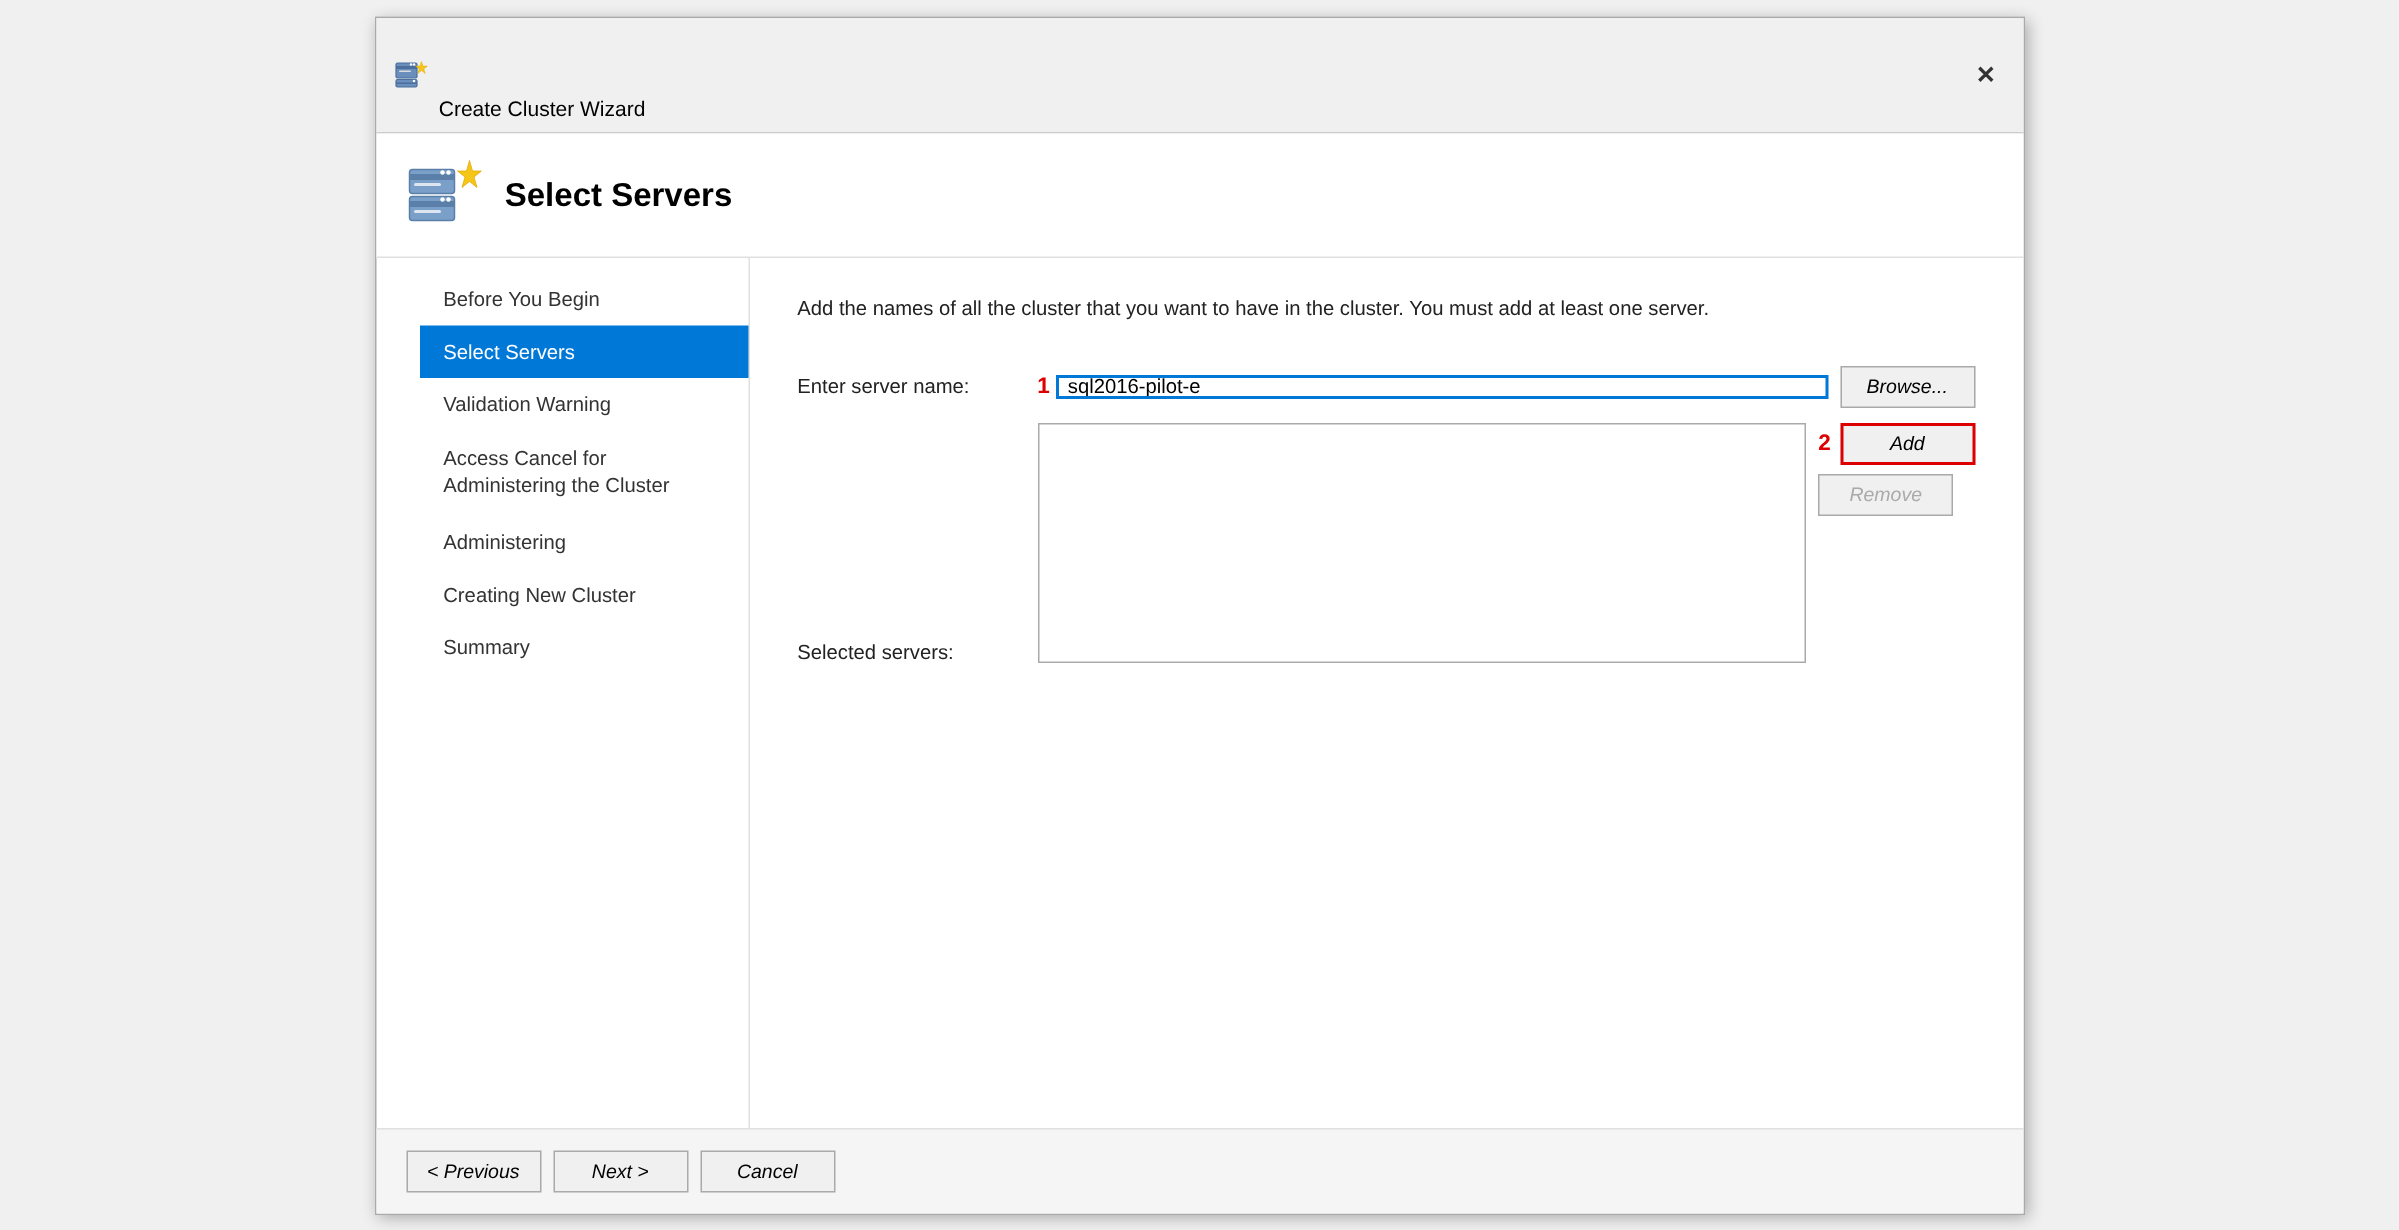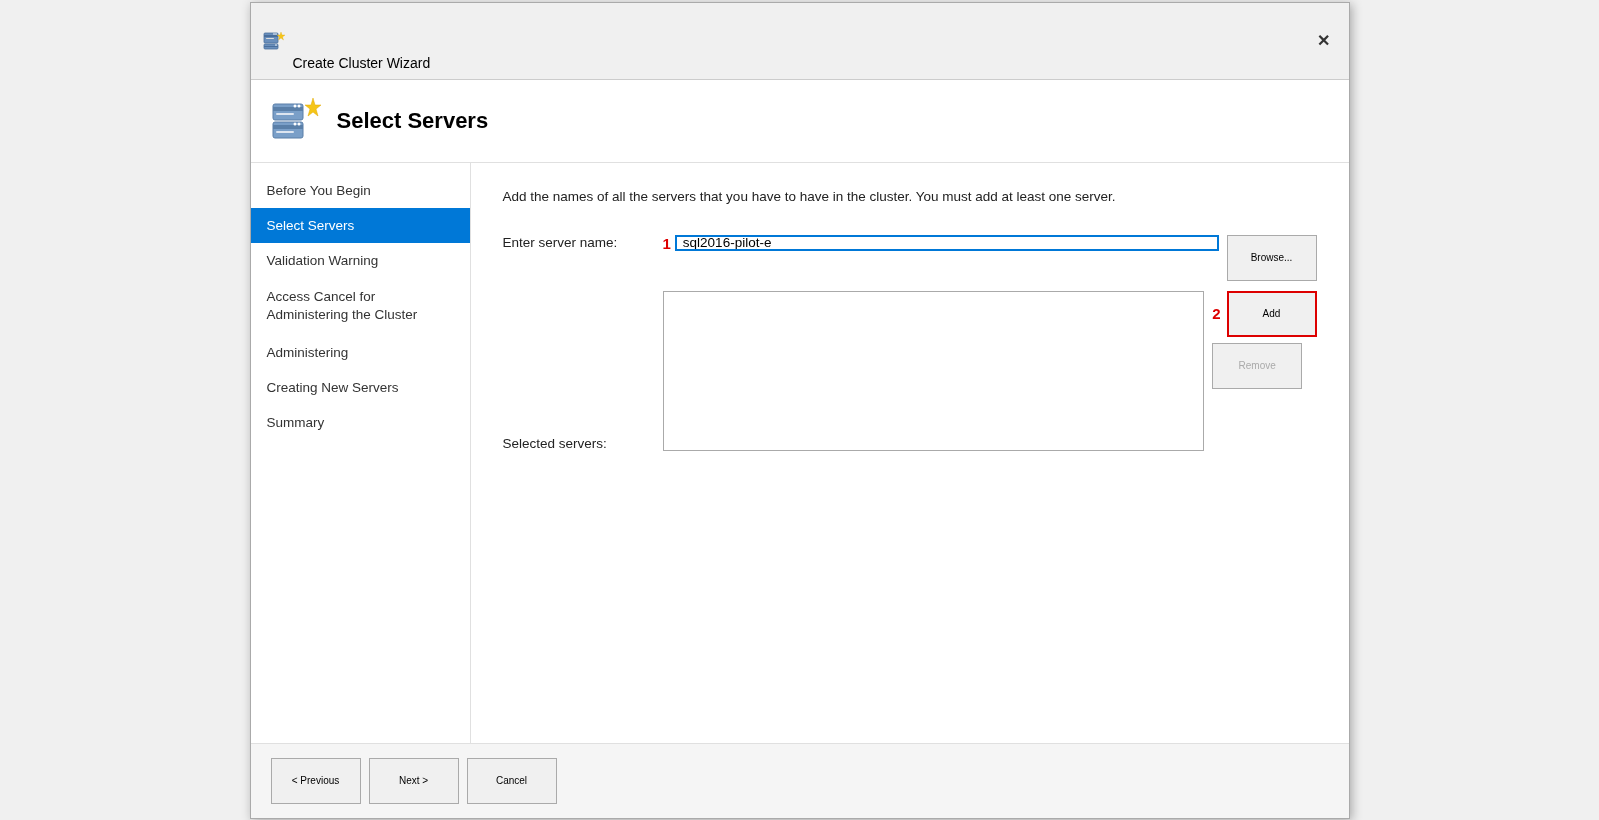--- a/index.html
+++ b/index.html
@@ -65,20 +65,21 @@
       flex-shrink: 0;
     }
     .header-title {
       font-size: 22px;
       font-weight: bold;
       color: #000;
     }
     .content-area {
       display: flex;
       min-height: 580px;
+      margin-left: 29px;
     }
     .sidebar {
       width: 220px;
       background: #fff;
       border-right: 1px solid #e0e0e0;
       padding: 10px 0;
       flex-shrink: 0;
     }
     .sidebar-item {
       padding: 10px 16px;
@@ -125,26 +126,27 @@
     }
     .selected-listbox {
       flex: 1;
       height: 160px;
       border: 1px solid #aaa;
       background: #fff;
       overflow-y: auto;
     }
     .btn {
       min-width: 90px;
-      height: 46px;
+      height: 28px;
       background: #f0f0f0;
       border: 1px solid #aaa;
-      font-size: 10px;
+      font-size: 13px;
       cursor: pointer;
       padding: 2px 10px;
+      font-style: italic;
     }
     .btn:disabled { color: #aaa; cursor: default; }
     .btn.highlight {
       border: 2px solid #d00;
     }
     .step-number {
       color: #d00;
       font-weight: bold;
       font-size: 15px;
       margin-right: 2px;
@@ -203,28 +205,28 @@
   </div>
 
   <div class="content-area">
 
     <div class="sidebar">
       <div class="sidebar-item">Before You Begin</div>
       <div class="sidebar-item active">Select Servers</div>
       <div class="sidebar-item">Validation Warning</div>
       <div class="sidebar-item" style="line-height:1.4;">Access Cancel for Administering the Cluster</div>
       <div class="sidebar-item">Administering</div>
-      <div class="sidebar-item">Creating New Servers</div>
+      <div class="sidebar-item">Creating New Cluster</div>
       <div class="sidebar-item">Summary</div>
     </div>
 
     <div class="main-content">
-      <p class="description-text">Add the names of all the servers that you have to have in the cluster. You must add at least one server.</p>
-
-      <div style="display:flex; margin-bottom:10px; gap:0;">
+      <p class="description-text">Add the names of all the cluster that you want to have in the cluster. You must add at least one server.</p>
+
+      <div style="display:flex; align-items:center; margin-bottom:10px; gap:0;">
         <div class="form-label">Enter server name:</div>
         <span class="step-number" style="margin-right:4px;">1</span>
         <input type="text" class="server-name-input" value="sql2016-pilot-e" style="flex: 1 1 0%;">
         <button class="btn" style="margin-left:8px;">Browse...</button>
       </div>
 
       <div style="display:flex; align-items:flex-end; gap:0;">
         <div class="selected-label">Selected servers:</div>
         <div style="flex:1; display:flex; align-items:flex-start; gap:0;">
           <div class="selected-listbox"></div>

